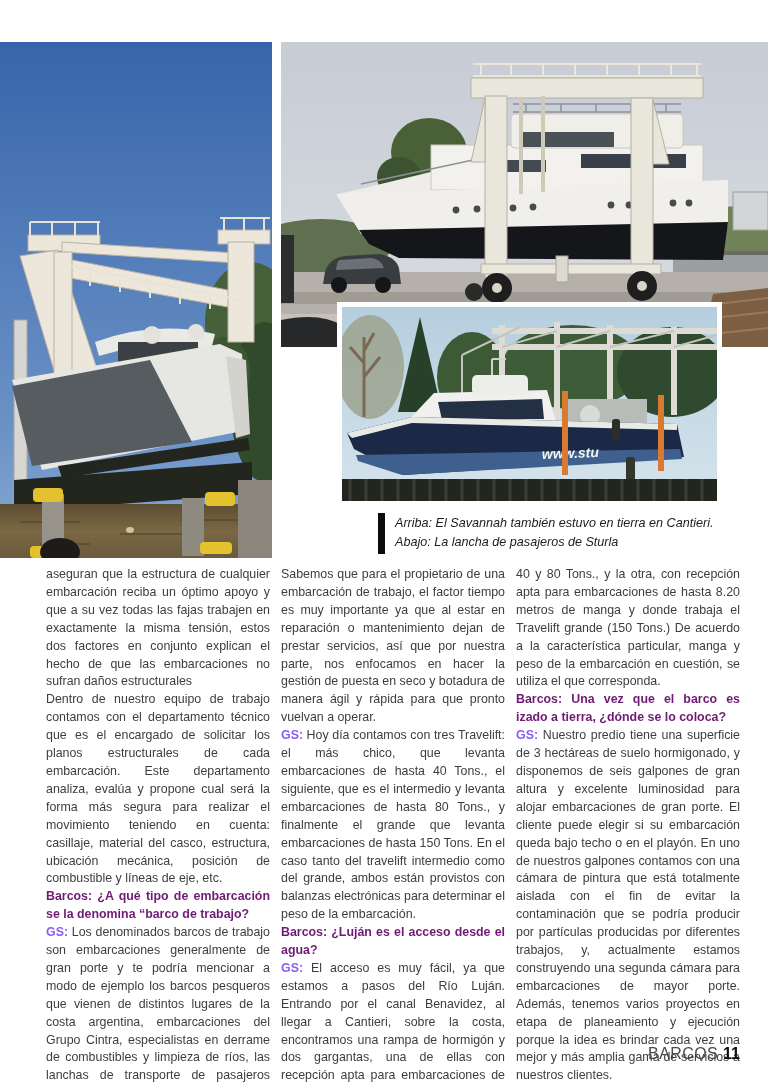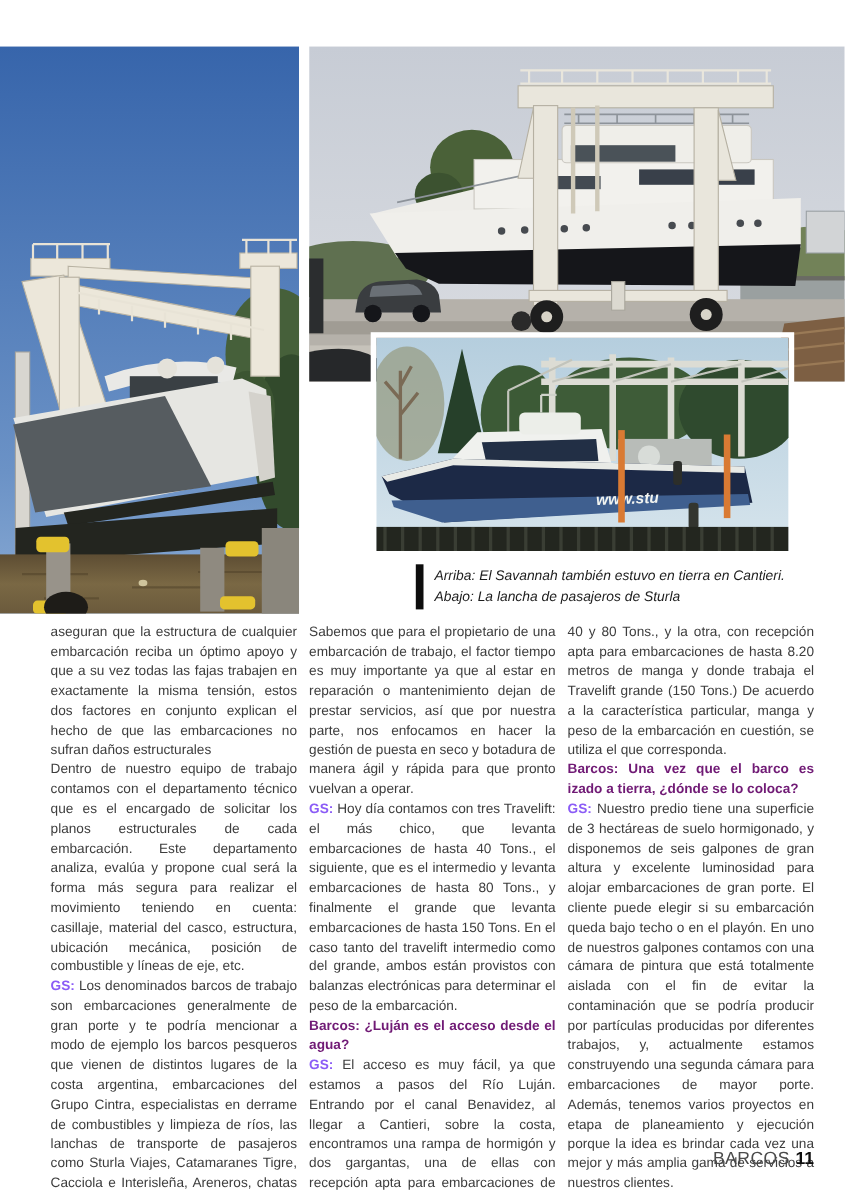--- a/index.html
+++ b/index.html
@@ -249,20 +249,21 @@
   <div class="lines">
     <div>Arriba: El Savannah también estuvo en tierra en Cantieri.</div>
     <div>Abajo: La lancha de pasajeros de Sturla</div>
   </div>
 </div>
 
 <div id="columns">
   <div class="col" id="col1">
       <p>aseguran que la estructura de cualquier embarcación reciba un óptimo apoyo y que a su vez todas las fajas trabajen en exactamente la misma tensión, estos dos factores en conjunto explican el hecho de que las embarcaciones no sufran daños estructurales</p>
       <p>Dentro de nuestro equipo de trabajo contamos con el departamento técnico que es el encargado de solicitar los planos estructurales de cada embarcación. Este departamento analiza, evalúa y propone cual será la forma más segura para realizar el movimiento teniendo en cuenta: casillaje, material del casco, estructura, ubicación mecánica, posición de combustible y líneas de eje, etc.</p>
+      <p class="q">Barcos: ¿A qué tipo de embarcación se la denomina “barco de trabajo?</p>
       <p><b>GS:</b> Los denominados barcos de trabajo son embarcaciones generalmente de gran porte y te podría mencionar a modo de ejemplo los barcos pesqueros que vienen de distintos lugares de la costa argentina, embarcaciones del Grupo Cintra, especialistas en derrame de combustibles y limpieza de ríos, las lanchas de transporte de pasajeros como Sturla Viajes, Catamaranes Tigre, Cacciola e Interisleña, Areneros, chatas de carga. etc.</p>
     </div>
   <div class="col" id="col2">
       <p>Sabemos que para el propietario de una embarcación de trabajo, el factor tiempo es muy importante ya que al estar en reparación o mantenimiento dejan de prestar servicios, así que por nuestra parte, nos enfocamos en hacer la gestión de puesta en seco y botadura de manera ágil y rápida para que pronto vuelvan a operar.</p>
       <p><b>GS:</b> Hoy día contamos con tres Travelift: el más chico, que levanta embarcaciones de hasta 40 Tons., el siguiente, que es el intermedio y levanta embarcaciones de hasta 80 Tons., y finalmente el grande que levanta embarcaciones de hasta 150 Tons. En el caso tanto del travelift intermedio como del grande, ambos están provistos con balanzas electrónicas para determinar el peso de la embarcación.</p>
       <p class="q">Barcos: ¿Luján es el acceso desde el agua?</p>
       <p><b>GS:</b> El acceso es muy fácil, ya que estamos a pasos del Río Luján. Entrando por el canal Benavidez, al llegar a Cantieri, sobre la costa, encontramos una rampa de hormigón y dos gargantas, una de ellas con recepción apta para embarcaciones de hasta 5.50 metros de manga y por donde trabajan los Travelift de</p>
     </div>
   <div class="col" id="col3">
       <p>40 y 80 Tons., y la otra, con recepción apta para embarcaciones de hasta 8.20 metros de manga y donde trabaja el Travelift grande (150 Tons.) De acuerdo a la característica particular, manga y peso de la embarcación en cuestión, se utiliza el que corresponda.</p>

